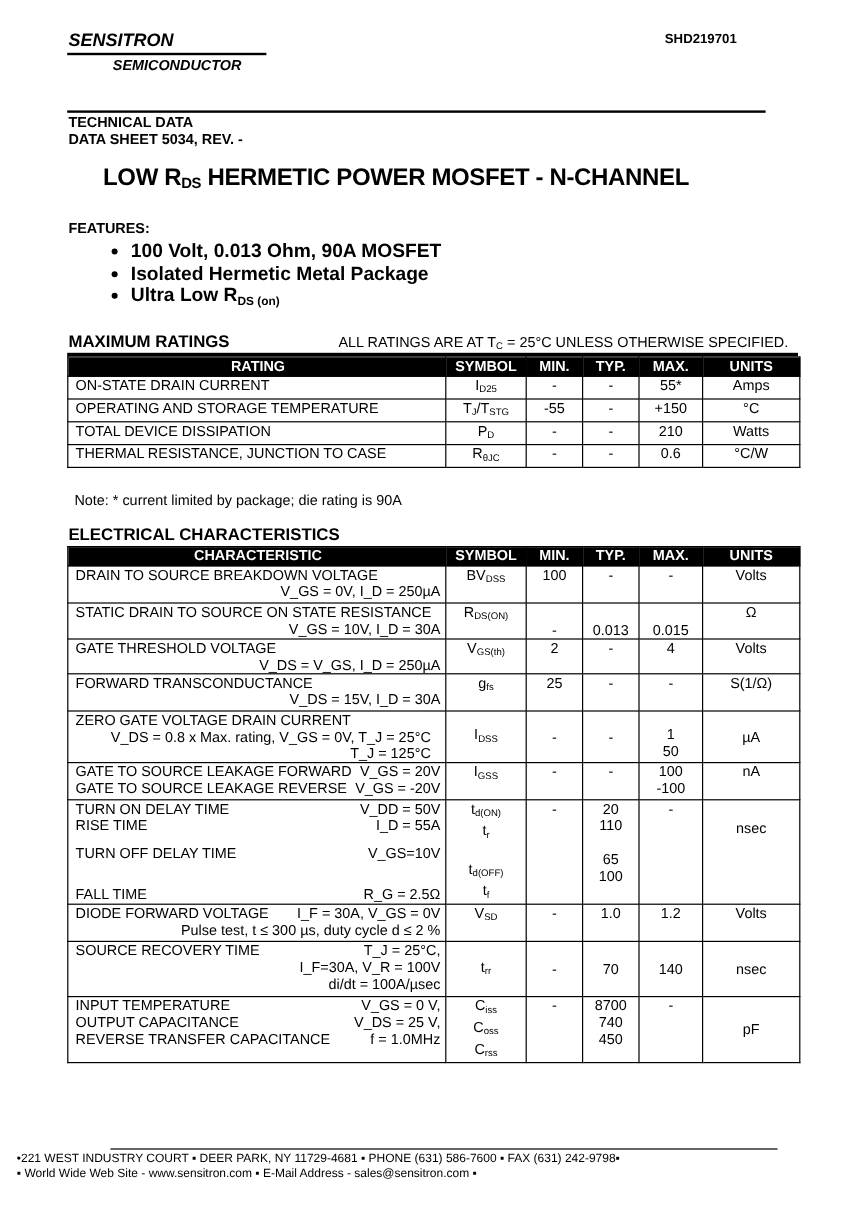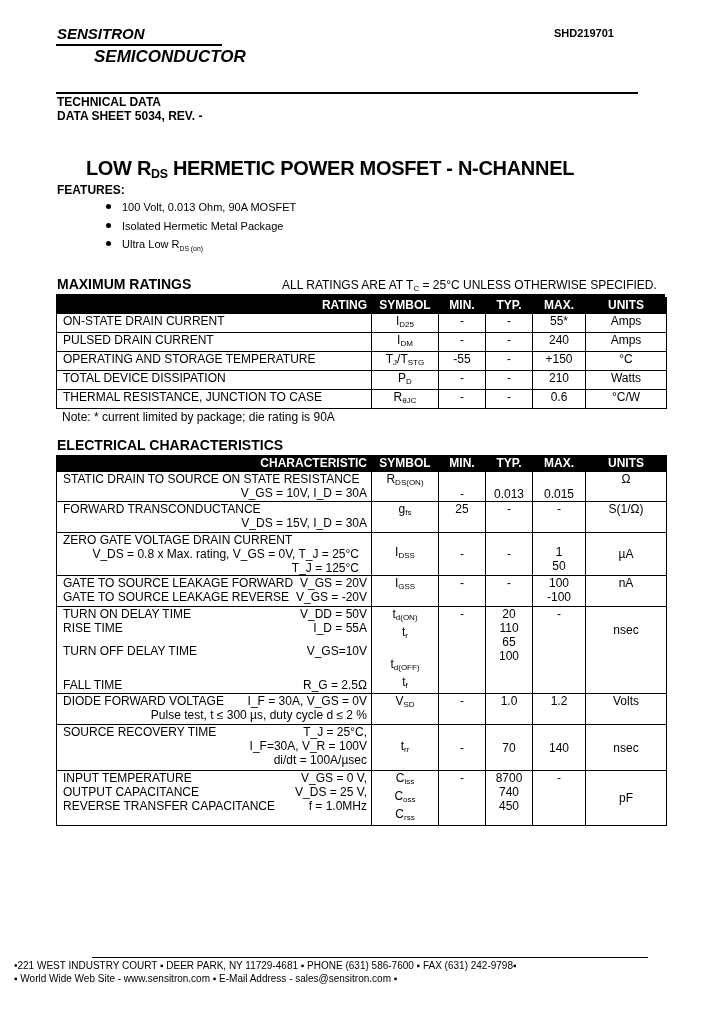--- a/index.html
+++ b/index.html
@@ -1,36 +1,36 @@
 <!DOCTYPE html>
 <html><head>
 <meta charset="utf-8">
 <style>
   html, body { margin:0; padding:0; background:#fff; }
   body { width:720px; height:1012px; position:relative; overflow:hidden;
          font-family:"Liberation Sans", sans-serif; color:#000; }
   .abs { position:absolute; }
   .logo1 { left:57px; top:25px; font-size:15px; font-weight:bold; font-style:italic; letter-spacing:0px; }
   .logo-line { left:56px; top:44px; width:166px; height:2px; background:#000; }
-  .logo2 { left:94px; top:47px; font-size:17px; font-weight:bold; font-style:italic; }
+  .logo2 { left:94px; top:47px; font-size:12px; font-weight:bold; font-style:italic; }
   .docid { left:554px; top:27px; font-size:11px; font-weight:bold; }
   .rule-top { left:56px; top:92px; width:582px; height:2px; background:#000; }
   .tech { left:57px; top:95px; font-size:12px; font-weight:bold; line-height:14px; }
-  .title { left:0; width:660px; top:137px; text-align:center; font-size:20px; font-weight:bold; letter-spacing:-0.3px;margin-top:20px; }
+  .title { left:0; width:660px; top:137px; text-align:center; font-size:20px; font-weight:bold; letter-spacing:-0.3px; }
   .title sub, .feat sub { font-size:62%; vertical-align:-3px; }
   .feat-h { left:57px; top:183px; font-size:12px; font-weight:bold; }
-  .feat { left:106px; font-size:11px; font-weight:normal; }
+  .feat { left:93px; font-size:16px; font-weight:bold; }
   .feat .dot { display:inline-block; width:5px; height:5px; border-radius:50%; background:#000; margin-right:11px; vertical-align:2px; }
   .sec-h { left:57px; font-size:14px; font-weight:bold; }
   .note-r { left:282px; top:278px; font-size:12px; }
   .thick { left:56px; top:294px; width:609px; height:3px; background:#000; }
   table.dt { position:absolute; left:56px; border-collapse:collapse; font-size:12px; table-layout:fixed; }
   table.dt td, table.dt th { border:1px solid #000; padding:0 4px; vertical-align:top; line-height:14px; }
   table.dt th { background:#000; color:#fff; font-weight:bold; text-align:center; height:15px; border-color:#000; padding-top:0; }
-  table.dt th.l { text-align:right; padding-left:6px; }
+  table.dt th.l { text-align:center; padding-left:6px; }
   table.dt td.c { text-align:center; }
   table.dt td.l { padding-left:6px; }
   .sub { font-size:8px; vertical-align:-2px; }
   .note { left:62px; top:410px; font-size:12px; }
   .foot-line { left:92px; top:957px; width:556px; height:1px; background:#000; }
   .foot1, .foot2 { left:0; width:720px; text-align:left; font-size:10px;padding-left:14px; }
   .foot1 { top:960px; }
   .foot2 { top:973px; }
   .cond { display:block; text-align:right; }
   .mid { vertical-align:middle !important; }
@@ -79,28 +79,20 @@
   </tr>
   <tr style="height:16px">
     <td class="l">ON-STATE DRAIN CURRENT</td>
     <td class="c"><span>I</span><span class="sub">D25</span></td>
     <td class="c">-</td>
     <td class="c">-</td>
     <td class="c">55*</td>
     <td class="c">Amps</td>
   </tr>
   <tr style="height:16px">
-    <td class="l">PULSED DRAIN CURRENT</td>
-    <td class="c"><span>I</span><span class="sub">DM</span></td>
-    <td class="c">-</td>
-    <td class="c">-</td>
-    <td class="c">240</td>
-    <td class="c">Amps</td>
-  </tr>
-  <tr style="height:16px">
     <td class="l">OPERATING AND STORAGE TEMPERATURE</td>
     <td class="c"><span>T</span><span class="sub">J</span><span>/T</span><span class="sub">STG</span></td>
     <td class="c">-55</td>
     <td class="c">-</td>
     <td class="c">+150</td>
     <td class="c">°C</td>
   </tr>
   <tr style="height:16px">
     <td class="l">TOTAL DEVICE DISSIPATION</td>
     <td class="c"><span>P</span><span class="sub">D</span></td>
@@ -135,33 +127,52 @@
   <tbody>
       <tr>
     <th class="l">CHARACTERISTIC</th>
     <th>SYMBOL</th>
     <th>MIN.</th>
     <th>TYP.</th>
     <th>MAX.</th>
     <th>UNITS</th>
   </tr>
 
+  <tr style="height:31px">
+    <td class="l">
+          <div>DRAIN TO SOURCE BREAKDOWN VOLTAGE</div>
+          <div class="cond">V_GS = 0V, I_D = 250µA</div>
+        </td>
+    <td class="c"><span>BV</span><span class="sub">DSS</span></td>
+    <td class="c">100</td>
+    <td class="c">-</td>
+    <td class="c">-</td>
+    <td class="c">Volts</td>
+  </tr>
 
   <tr style="height:30px">
     <td class="l">
           <div>STATIC DRAIN TO SOURCE ON STATE RESISTANCE</div>
           <div class="cond">V_GS = 10V, I_D = 30A</div>
         </td>
     <td class="c"><span>R</span><span class="sub">DS(ON)</span></td>
     <td class="c" style="vertical-align:bottom">-</td>
     <td class="c" style="vertical-align:bottom">0.013</td>
     <td class="c" style="vertical-align:bottom">0.015</td>
     <td class="c">Ω</td>
   </tr>
 
+  <tr style="height:17px">
+    <td class="l"><span>GATE THRESHOLD VOLTAGE</span><span style="float:right">V_DS = V_GS, I_D = 250µA</span></td>
+    <td class="c"><span>V</span><span class="sub">GS(th)</span></td>
+    <td class="c">2</td>
+    <td class="c">-</td>
+    <td class="c">4</td>
+    <td class="c">Volts</td>
+  </tr>
 
   <tr style="height:31px">
     <td class="l">
           <div>FORWARD TRANSCONDUCTANCE</div>
           <div class="cond">V_DS = 15V, I_D = 30A</div>
         </td>
     <td class="c"><span>g</span><span class="sub">fs</span></td>
     <td class="c">25</td>
     <td class="c">-</td>
     <td class="c">-</td>
@@ -209,21 +220,21 @@
     <td class="c">
       <div><span>t</span><span class="sub">d(ON)</span></div>
       <div><span>t</span><span class="sub">r</span></div>
       <div style="margin-top:14px"><span>t</span><span class="sub">d(OFF)</span></div>
       <div><span>t</span><span class="sub">f</span></div>
     </td>
     <td class="c">-</td>
     <td class="c">
       <div>20</div>
       <div>110</div>
-      <div style="">65</div>
+      <div style="margin-top:14px">65</div>
       <div>100</div>
     </td>
     <td class="c">-</td>
     <td class="c" style="padding-top:16px">nsec</td>
   </tr>
 
   <tr style="height:31px">
     <td class="l">
           <div><span>DIODE FORWARD VOLTAGE</span><span style="float:right">I_F = 30A, V_GS = 0V</span></div>
           <div class="cond">Pulse test, t ≤ 300 µs, duty cycle d ≤ 2 %</div>

